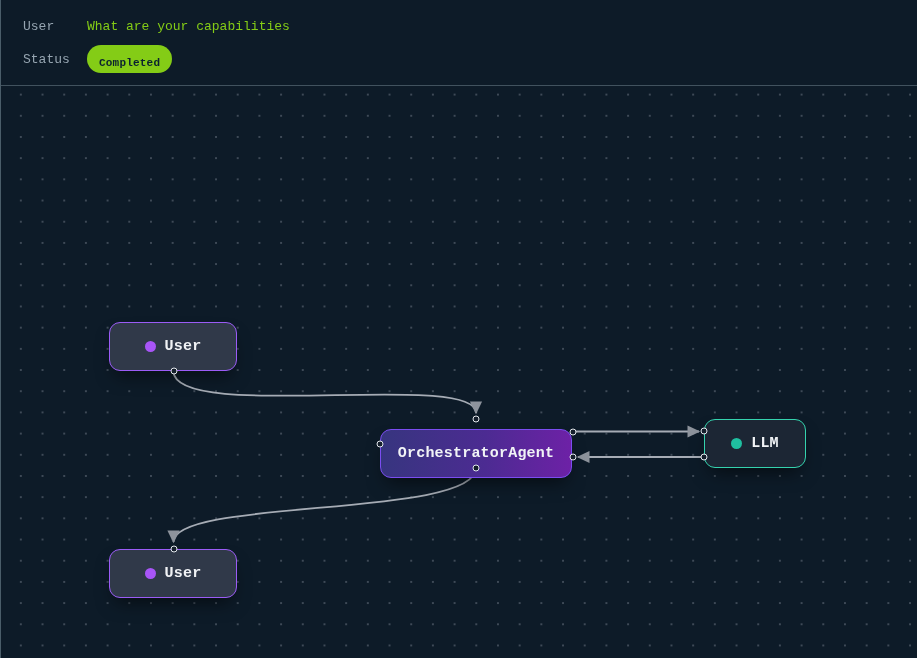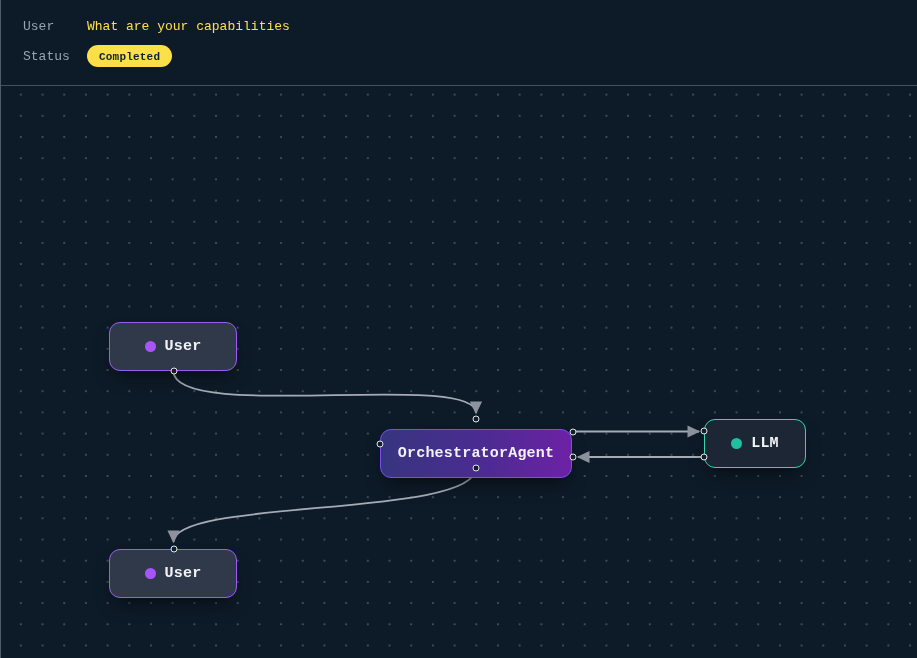--- a/index.html
+++ b/index.html
@@ -25,29 +25,29 @@
     align-items: center;
     margin-bottom: 11px;
   }
   .header-label {
     flex: 0 0 64px;
     font-size: 13px;
     color: #96a5b1;
   }
   .header-value {
     font-size: 13px;
-    color: #fde047;
+    color: #84cc16;
   }
   .status-badge {
     display: inline-block;
-    background: #fde047;
+    background: #84cc16;
     color: #0b2230;
     font-size: 11px;
     font-weight: bold;
-    padding: 6px 12px 4px 12px;
+    padding: 12px 12px 4px 12px;
     border-radius: 999px;
     letter-spacing: 0.2px;
   }
   
   .canvas {
     position: relative;
     width: 917px;
     height: 571px;
     background-color: #0d1b28;
     background-image: radial-gradient(circle, #3e4a57 1px, transparent 1.4px);

